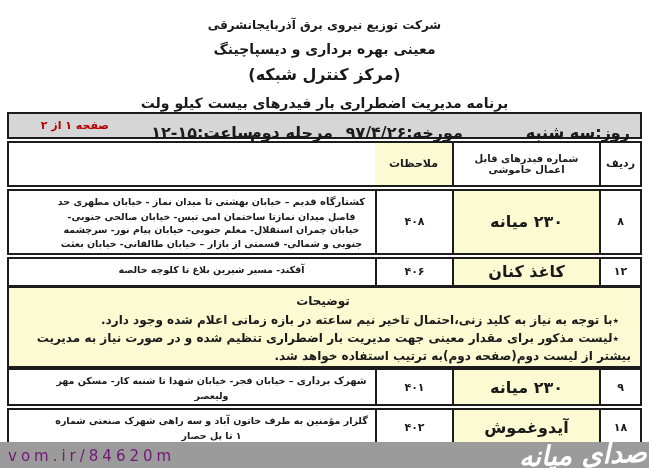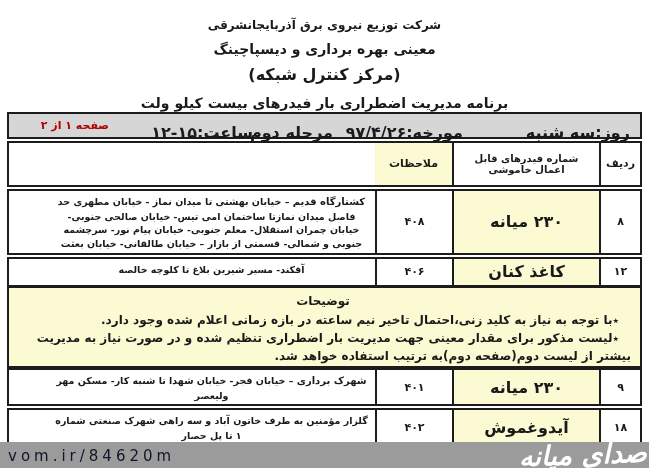--- a/index.html
+++ b/index.html
@@ -62,21 +62,21 @@
   .expl .title { margin-bottom:1px;text-align:center; }
   .expl p { margin:0; text-indent:12px; }
 
   
   .footer-bar {
     position:absolute; bottom:0; left:0; width:100%; height:26px;
     background:#9b9b9b; z-index:5;
   }
   .footer-url {
     position:absolute; left:8px; bottom:3px; z-index:6; direction:ltr;
-    color:#0f172a; font-size:15px; letter-spacing:4px; font-weight:500;
+    color:#701a75; font-size:15px; letter-spacing:4px; font-weight:500;
   }
   .footer-logo {
     position:absolute; right:2px; bottom:-2px; z-index:6;
     color:#ffffff; font-size:27px; font-style:italic; font-weight:bold;
     font-family:"DejaVu Serif", serif; transform:rotate(-2deg); white-space:nowrap;
   }
 </style>
 </head>
 <body>
 

